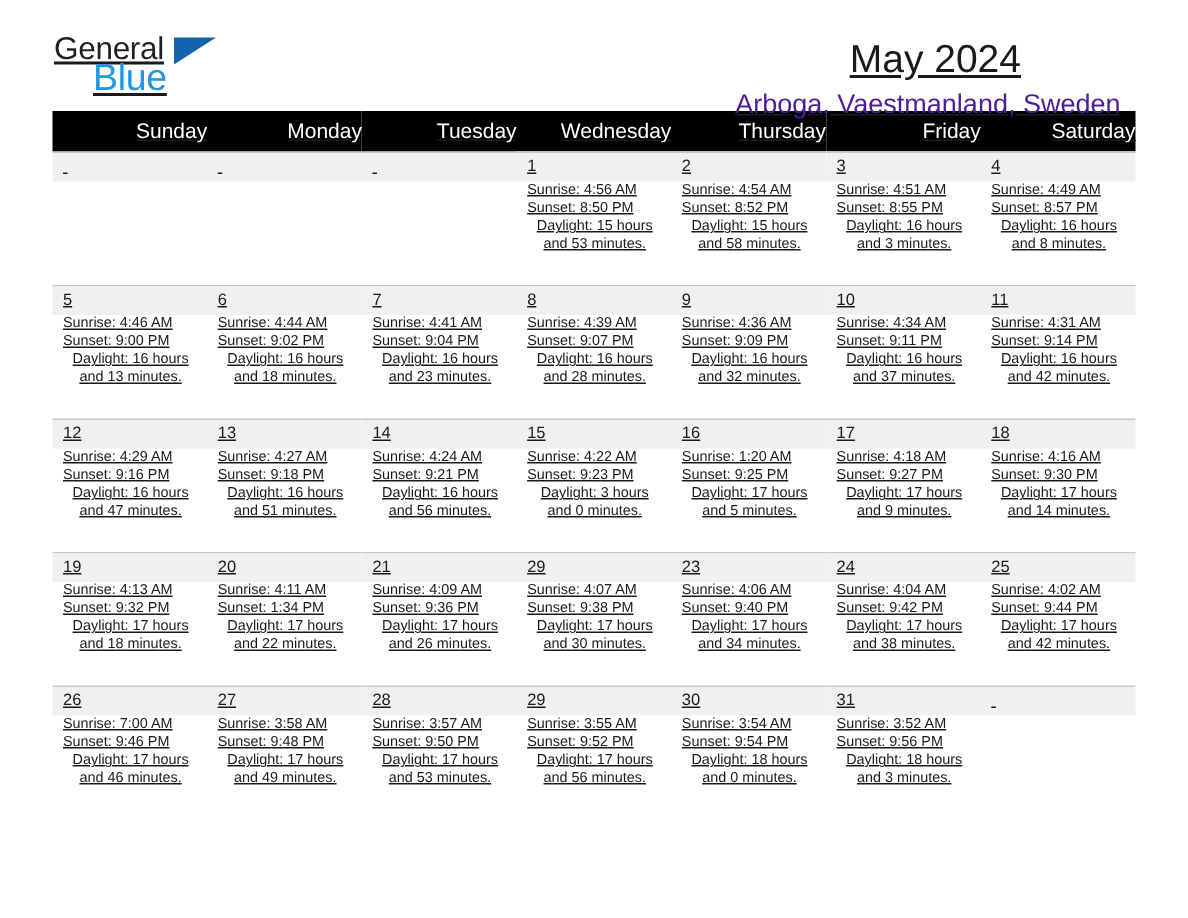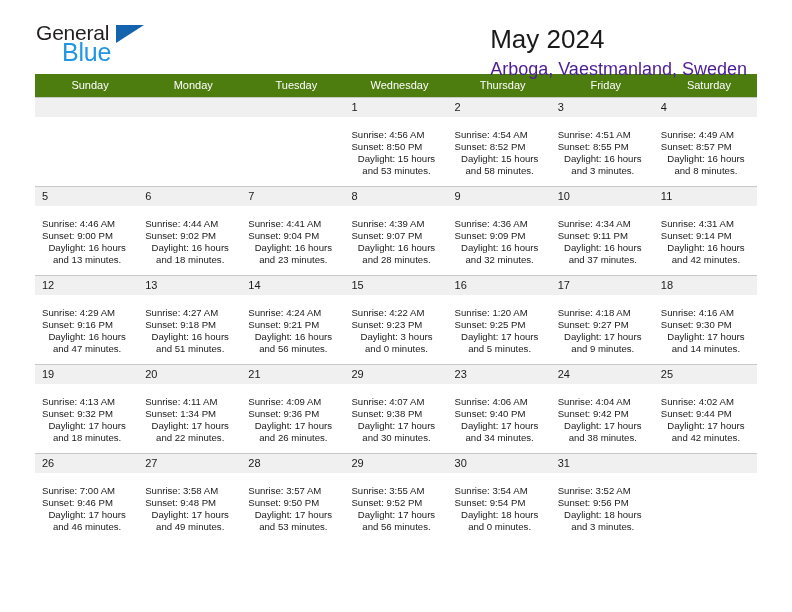--- a/index.html
+++ b/index.html
@@ -13,20 +13,21 @@
     font-family: "Liberation Sans", sans-serif;
     color: #1a1a1a;
     overflow: hidden;
   }
   .page {
     position: relative;
     width: 792px;
     height: 612px;
     box-sizing: border-box;
     padding: 0 35px;
+    text-decoration: underline;
   }
 
   
   .header {
     display: flex;
     align-items: flex-start;
     justify-content: space-between;
     height: 74px;
     padding-top: 22px;
     box-sizing: border-box;
@@ -56,21 +57,21 @@
   .brand-flag {
     position: absolute;
     left: 81px;
     top: 3px;
     width: 0;
     height: 0;
     border-left: 28px solid #1464ad;
     border-bottom: 18px solid transparent;
   }
   .title-block {
-    text-align: left;
+    text-align: center;
     padding-top: 1px;
   }
   .cal-title {
     font-size: 26px;
     color: #1a1a1a;
     line-height: 32px;
     font-weight: normal;
     margin: 0;
   }
   .cal-subtitle {
@@ -81,25 +82,25 @@
     font-weight: normal;
   }
 
   
   .calendar {
     width: 722px;
     border-collapse: collapse;
     table-layout: fixed;
   }
   .calendar th {
-    background: #4d7c0f;
+    background: #000000;
     color: #ffffff;
-    font-size: 11px;
+    font-size: 14px;
     font-weight: normal;
-    text-align: center;
+    text-align: right;
     padding: 5px 0 6px 7px;
     border: none;
     height: 11px;
   }
   .calendar td {
     vertical-align: top;
     padding: 0;
     border: none;
     width: 103px;
     height: 89px;
@@ -122,21 +123,21 @@
     height: 13px;
   }
   .cell-inner.empty .daynum {
     background: #f0f0f0;
     color: transparent;
   }
   .cell-inner.empty {
     background: transparent;
   }
   .details {
-    padding: 12px 6px 0 7px;
+    padding: 0 6px 0 7px;
     font-size: 9.6px;
     line-height: 12.1px;
     color: #1a1a1a;
   }
   .details div {
     white-space: nowrap;
   }
   .details .wrap {
     white-space: normal;
     text-align: center;

